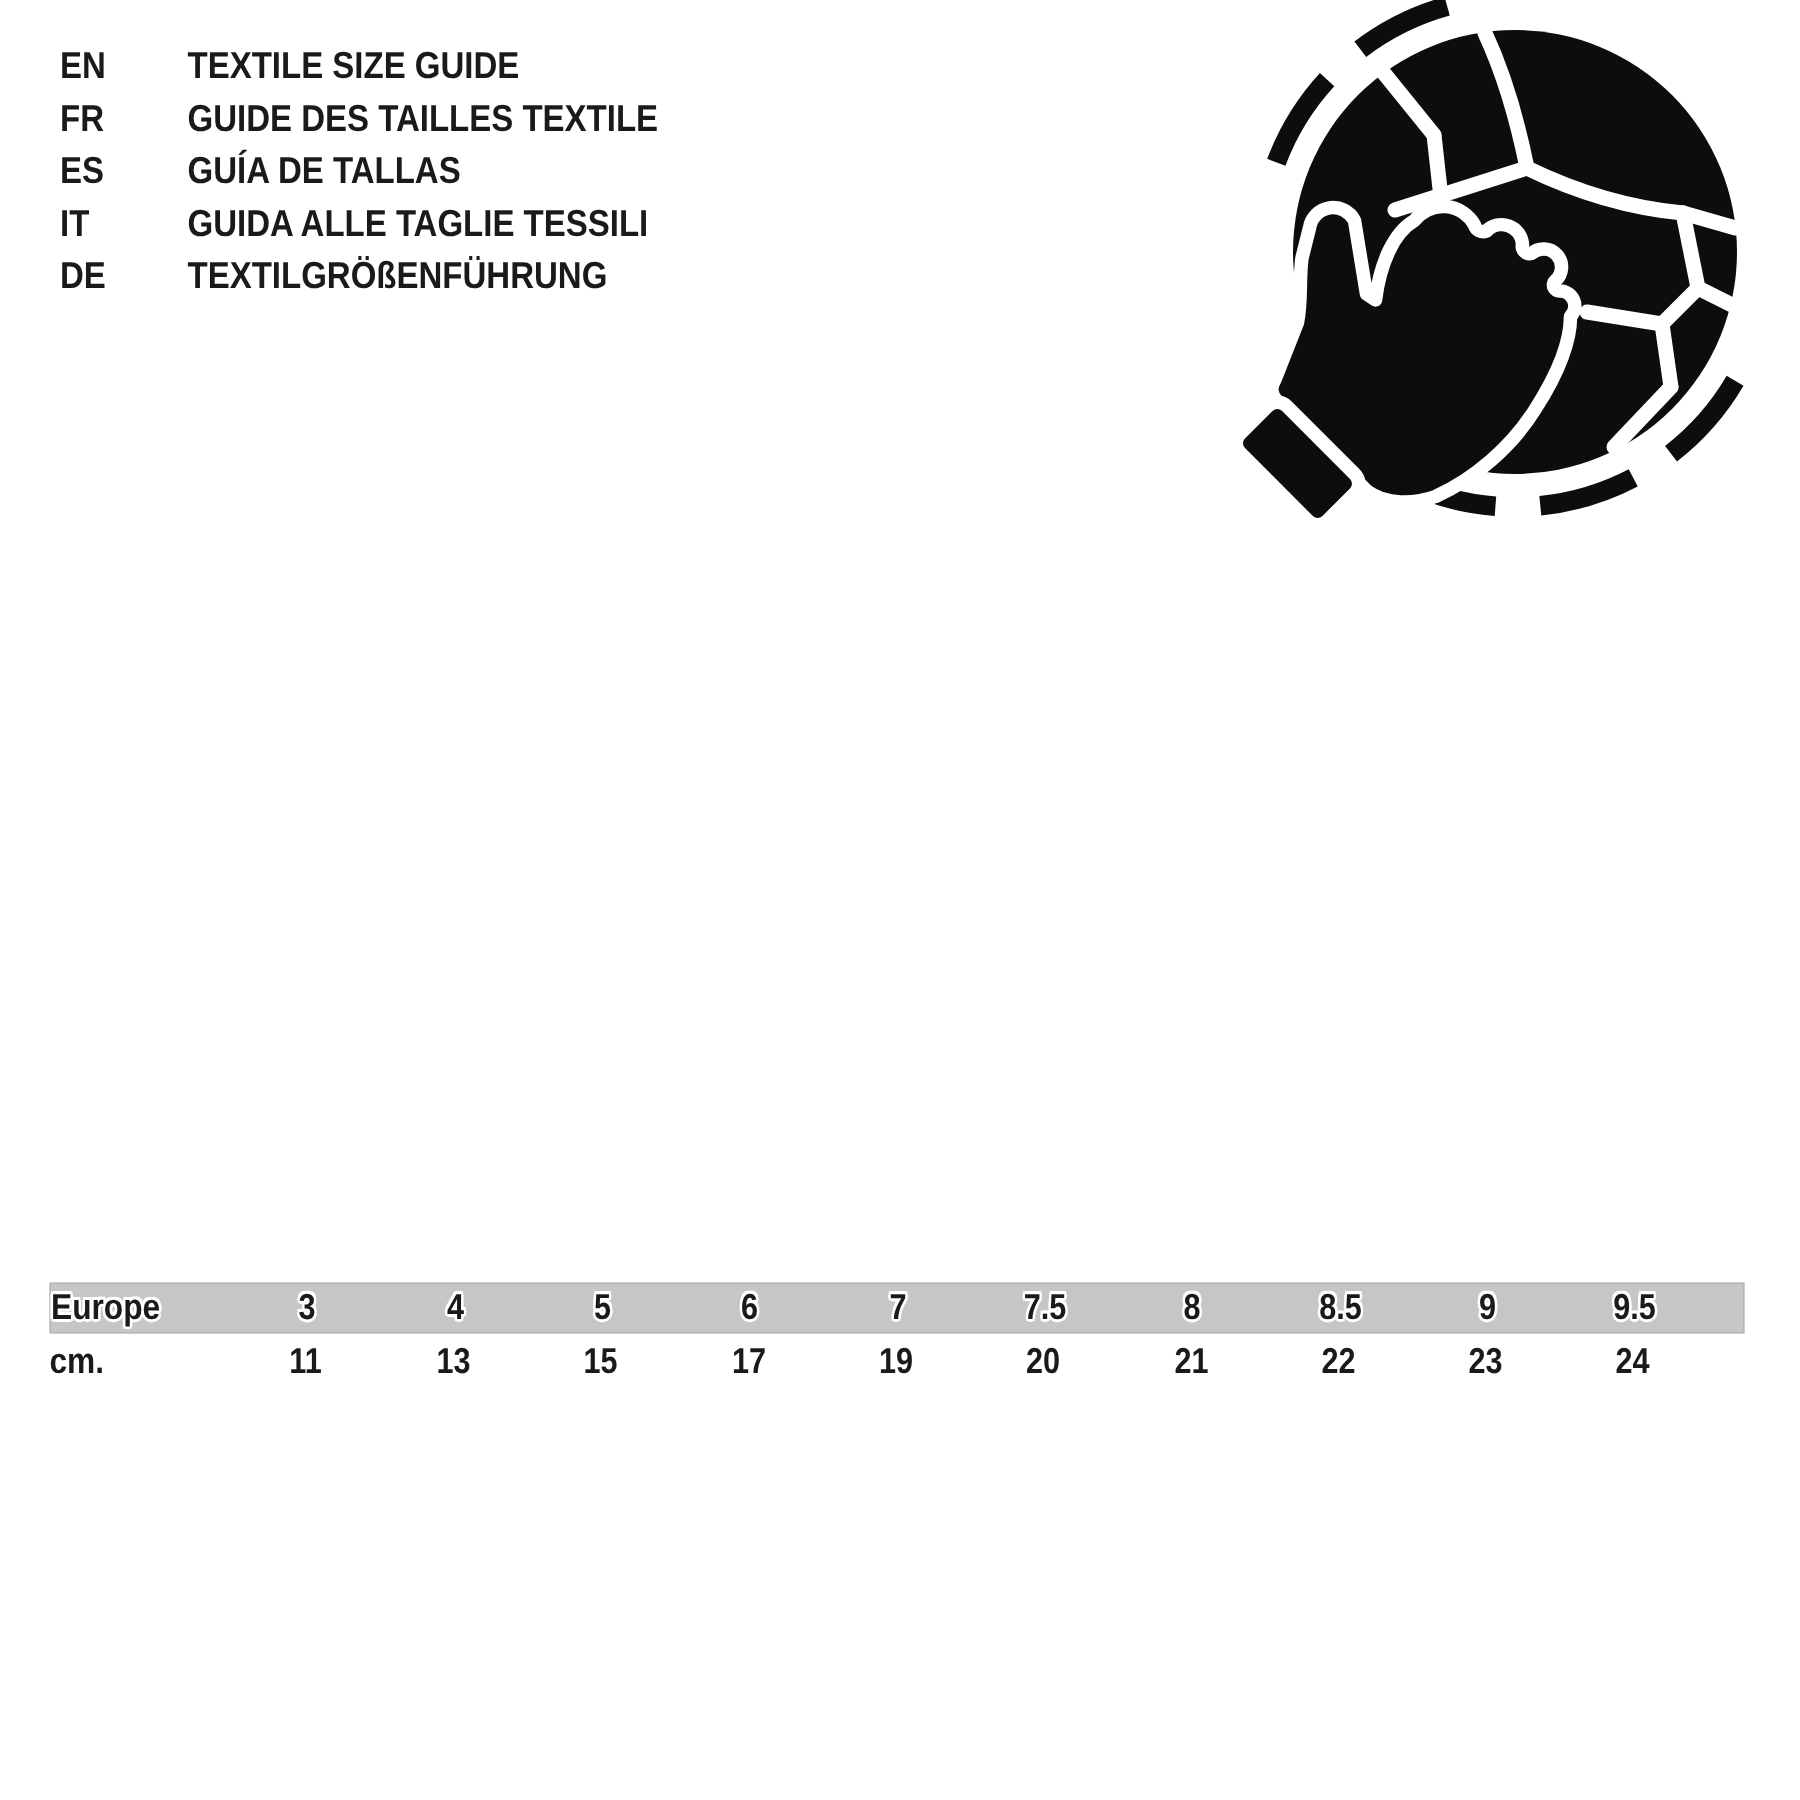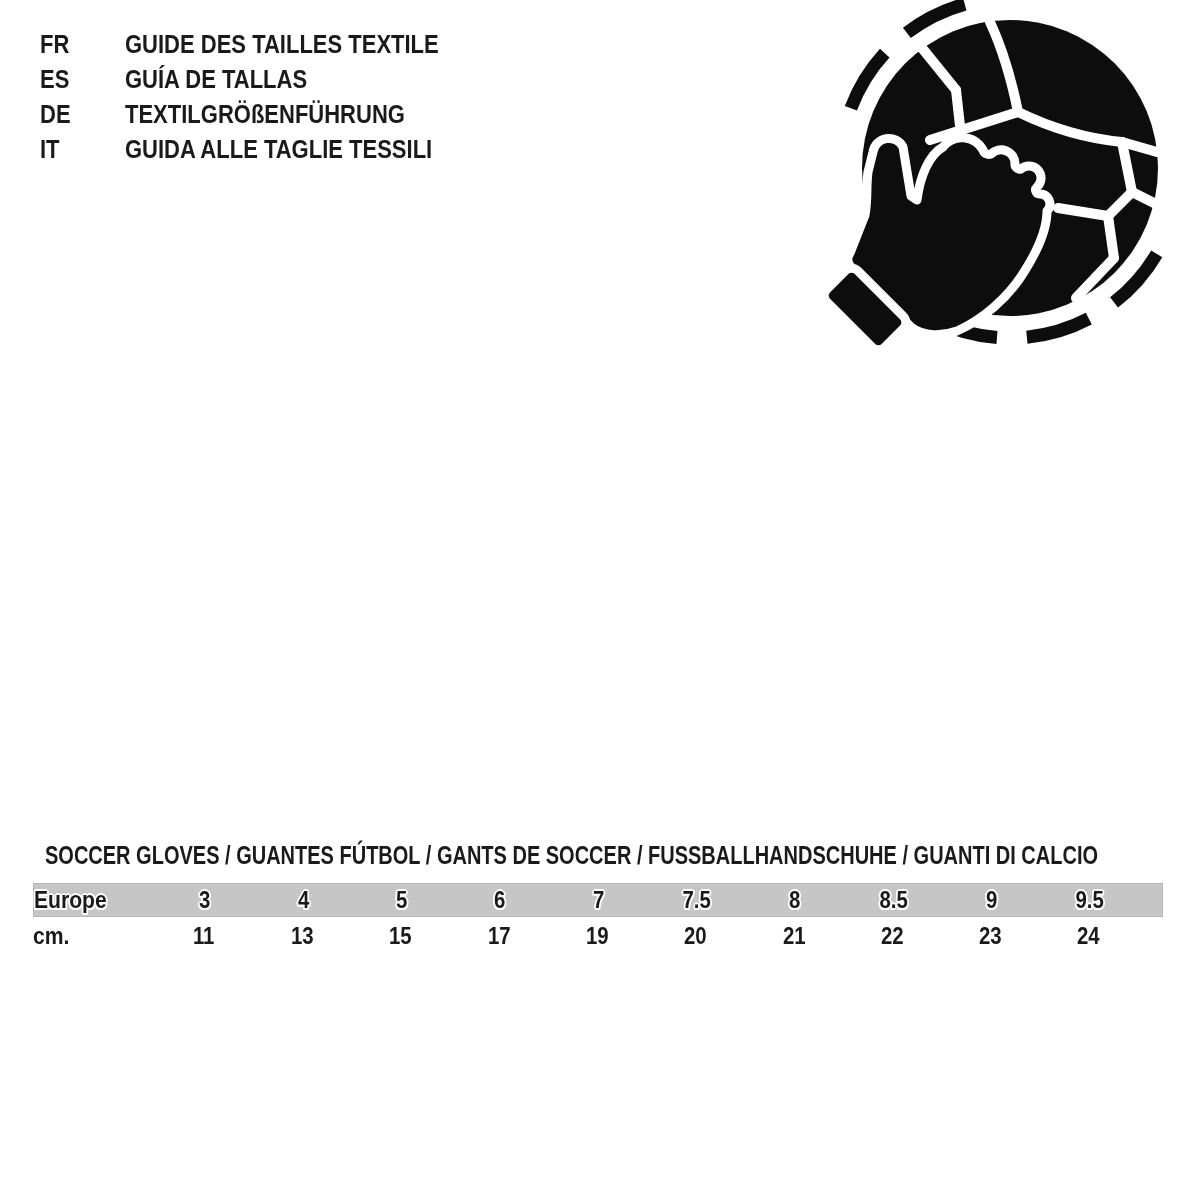--- a/index.html
+++ b/index.html
@@ -31,34 +31,38 @@
   .halo{text-shadow:2px 0 0 #fff,-2px 0 0 #fff,0 2px 0 #fff,0 -2px 0 #fff,
         1.5px 1.5px 0 #fff,-1.5px 1.5px 0 #fff,1.5px -1.5px 0 #fff,-1.5px -1.5px 0 #fff;}
 </style>
 </head>
 <body>
 
 <div class="canvas">
 
   <div class="lang-list">
     <div class="lang-row">
+      <span class="lang-code"><span class="cond">EN</span></span>
+      <span class="cond">TEXTILE SIZE GUIDE</span>
+    </div>
+    <div class="lang-row">
       <span class="lang-code"><span class="cond">FR</span></span>
       <span class="cond">GUIDE DES TAILLES TEXTILE</span>
     </div>
     <div class="lang-row">
       <span class="lang-code"><span class="cond">ES</span></span>
       <span class="cond">GUÍA DE TALLAS</span>
     </div>
     <div class="lang-row">
+      <span class="lang-code"><span class="cond">IT</span></span>
+      <span class="cond">GUIDA ALLE TAGLIE TESSILI</span>
+    </div>
+    <div class="lang-row">
       <span class="lang-code"><span class="cond">DE</span></span>
       <span class="cond">TEXTILGRÖßENFÜHRUNG</span>
-    </div>
-    <div class="lang-row">
-      <span class="lang-code"><span class="cond">IT</span></span>
-      <span class="cond">GUIDA ALLE TAGLIE TESSILI</span>
     </div>
   </div>
 
   <div class="icon-wrap">
     <svg width="380" height="380" viewBox="0 0 380 380">
 
       <circle cx="200" cy="168" r="170" fill="none" stroke="#0d0d0d" stroke-width="13" stroke-dasharray="65 30 65 30 65 250 65 30 65 383" stroke-dashoffset="-90"></circle>
 
       <circle cx="200" cy="168" r="148" fill="#0d0d0d"></circle>
 
@@ -87,23 +91,20 @@
                C 237,228 228,250 214,272
                C 198,298 172,320 147,331
                C 133,336 114,337 101,327
                L 41,267 C 37,262 37,258 40,253 Z"></path>
 
       <rect x="-41" y="-22" width="82" height="44" rx="9" transform="translate(55,309) rotate(45)" fill="#0d0d0d" stroke="#ffffff" stroke-width="9"></rect>
     </svg>
   </div>
 
   <div class="size-guide">
-    <div class="size-title">
-      <span class="cond-t">SOCCER GLOVES / GUANTES FÚTBOL / GANTS DE SOCCER / FUSSBALLHANDSCHUHE / GUANTI DI CALCIO</span>
-    </div>
 
     <div class="trow trow-europe">
       <div class="cell label-cell"><span class="cond halo">Europe</span></div>
       <div class="cell"><span class="cond-c halo">3</span></div>
       <div class="cell"><span class="cond-c halo">4</span></div>
       <div class="cell"><span class="cond-c halo">5</span></div>
       <div class="cell"><span class="cond-c halo">6</span></div>
       <div class="cell"><span class="cond-c halo">7</span></div>
       <div class="cell"><span class="cond-c halo">7.5</span></div>
       <div class="cell"><span class="cond-c halo">8</span></div>

